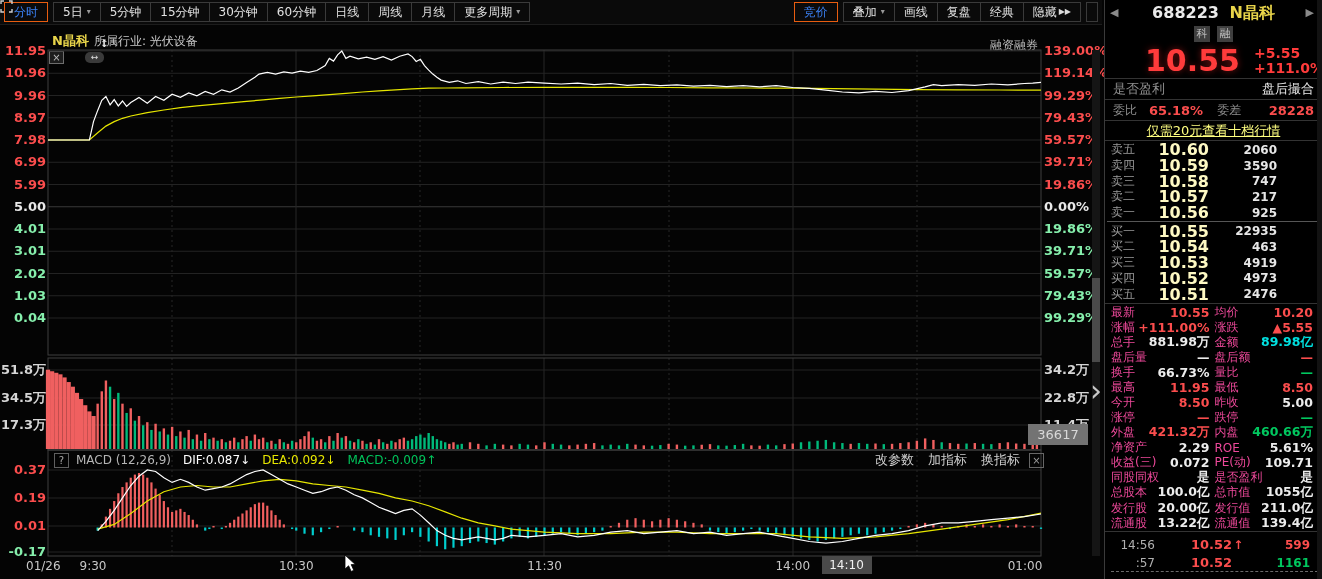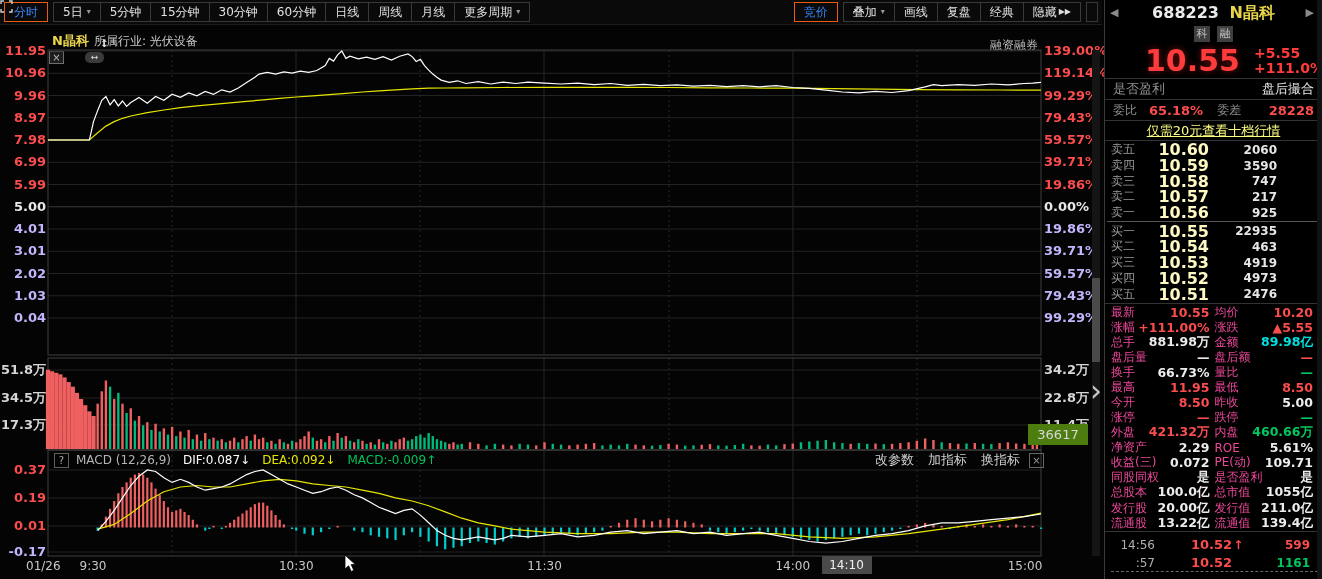--- a/index.html
+++ b/index.html
@@ -25,26 +25,26 @@
   
   .xbox{position:absolute;left:49px;top:51px;width:15px;height:13px;border:1px solid #6e6e6e;
     background:#1d1d1d;color:#bbb;font-size:10px;line-height:11px;text-align:center}
   .hdrag{position:absolute;left:85px;top:52px;width:19px;height:11px;background:#3a3a3a;border-radius:5px;
     color:#ddd;font-size:9px;line-height:11px;text-align:center}
   .vdrag{position:absolute;left:100px;top:38px;color:#eee;font-size:10px}
   
   .axlbl{position:absolute;font-size:13px;font-weight:bold;line-height:14px;white-space:nowrap}
   .axl{width:46px;text-align:right}
   .axr{left:1044px;text-align:right}
-  .lr{color:#fb4d4d}.lg{color:#c4b5fd}.lw{color:#e8e8e8}
+  .lr{color:#fb4d4d}.lg{color:#86efac}.lw{color:#e8e8e8}
   .vol-lbl{color:#d6d6d6}
   .time-lbl{position:absolute;top:558px;font-size:12px;color:#c8c8c8;line-height:16px;white-space:nowrap}
   .time-hl{position:absolute;top:556px;height:18px;background:#4a4a4a;color:#f0f0f0;font-size:12px;
     line-height:18px;text-align:center}
-  .vol-tip{position:absolute;left:1028px;top:424px;width:60px;height:21px;background:#4d7c0f;
+  .vol-tip{position:absolute;left:1028px;top:424px;width:60px;height:21px;background:#737373;
     color:#d8d8d8;font-size:13px;line-height:21px;text-align:center}
   
   #macd-hdr{position:absolute;left:54px;top:452px;height:16px;display:flex;align-items:center;font-size:12px}
   .qbox{width:15px;height:15px;border:1px solid #5f5f5f;color:#aaa;font-size:10px;line-height:13px;
     text-align:center;margin-right:7px}
   .macd-name{color:#b5b5b5;margin-right:12px}
   .macd-dif{color:#fff;margin-right:12px}
   .macd-dea{color:#e6e600;margin-right:12px}
   .macd-val{color:#00c25a}
   #macd-actions{position:absolute;top:452px;right:278px;height:16px;display:flex;align-items:center;font-size:13px;color:#d0d0d0}
@@ -534,21 +534,21 @@
       <div class="axlbl vol-lbl axr" style="left: 1044px; top: 418px;">11.4万</div>
       <div class="axlbl lr axl" style="left: 0px; top: 463px;">0.37</div>
       <div class="axlbl lr axl" style="left: 0px; top: 491px;">0.19</div>
       <div class="axlbl lr axl" style="left: 0px; top: 519px;">0.01</div>
       <div class="axlbl lg axl" style="left: 0px; top: 545px;">-0.17</div>
       <div class="time-lbl" style="left: 26px;">01/26</div>
       <div class="time-lbl" style="left: 75px; width: 36px; text-align: center;">9:30</div>
       <div class="time-lbl" style="left: 278.25px; width: 36px; text-align: center;">10:30</div>
       <div class="time-lbl" style="left: 526.5px; width: 36px; text-align: center;">11:30</div>
       <div class="time-lbl" style="left: 774.75px; width: 36px; text-align: center;">14:00</div>
-      <div class="time-lbl" style="left: 1007px; width: 36px; text-align: center;">15:00</div>
+      <div class="time-lbl" style="left: 1007px; width: 36px; text-align: center;">01:00</div>
       <div class="time-hl" style="left: 821.538px; width: 50px;">14:10</div>
     </div>
 
   <div id="macd-hdr">
     <div class="qbox">?</div>
     <span class="macd-name">MACD (12,26,9)</span>
     <span class="macd-dif">DIF:0.087↓</span>
     <span class="macd-dea">DEA:0.092↓</span>
     <span class="macd-val">MACD:-0.009↑</span>
   </div>

